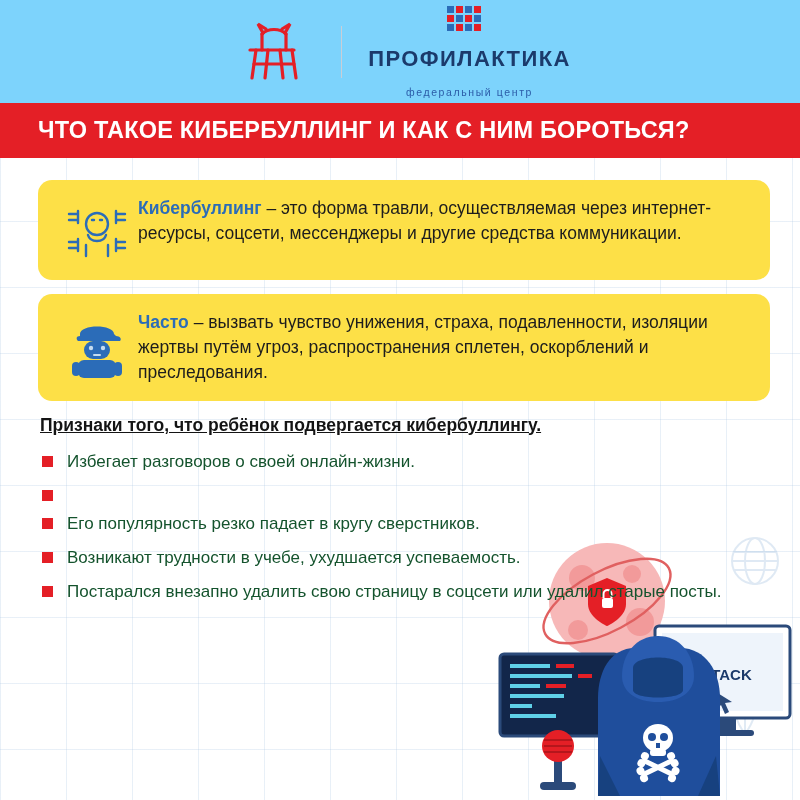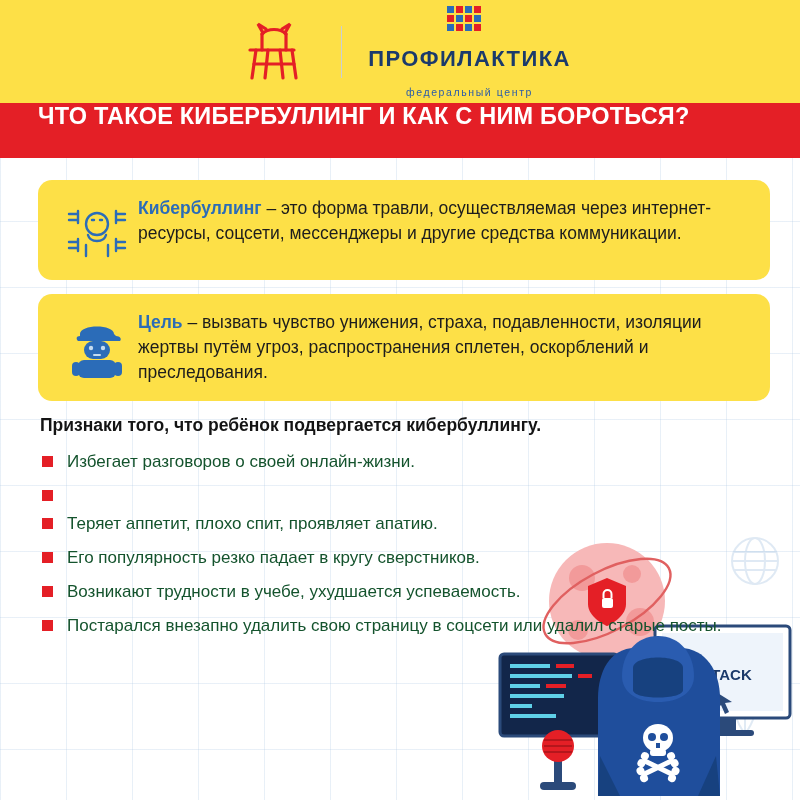--- a/index.html
+++ b/index.html
@@ -24,42 +24,42 @@
 
   
   .header {
     position: relative;
     z-index: 3;
     height: 103px;
     display: flex;
     align-items: center;
     justify-content: center;
     gap: 26px;
-    background: #fde047;
+    background: #7dd3fc;
   }
   .logo-left { width: 86px; height: 66px; display: flex; align-items: center; justify-content: center; }
   .logo-divider { width: 1px; height: 52px; background: #c9ced6; }
   .logo-right { display: flex; flex-direction: column; align-items: center; }
   .logo-right .squares { margin-bottom: 6px; }
   .brand-title {
     font-size: 22px; font-weight: bold; letter-spacing: 1.4px;
     color: #1b3a6b;
   }
   .brand-sub {
     font-size: 10.5px; letter-spacing: 1.6px; color: #2b5ca8; margin-top: 14px;
   }
 
   
   .title-bar {
     position: relative;
     z-index: 3;
     background: #e41f26;
     height: 55px;
     display: flex;
-    align-items: flex-start;
+    align-items: center;
     padding-left: 38px;
   }
   .title-bar h1 {
     color: #fff;
     font-size: 23.5px;
     font-weight: bold;
     letter-spacing: .2px;
   }
 
   
@@ -87,20 +87,21 @@
     line-height: 1.42;
     color: #1d1d1d;
   }
   .kw { color: #2b6cb8; font-weight: bold; }
 
   .signs-title {
     font-size: 17.5px;
     font-weight: bold;
     color: #141414;
     margin: 12px 0 14px 2px;
+    text-decoration: underline;
   }
 
   ul.signs { list-style: none; }
   ul.signs li {
     display: flex;
     align-items: flex-start;
     margin-bottom: 11px;
   }
   ul.signs li .bullet {
     width: 11px; height: 11px;
@@ -210,37 +211,33 @@
           <rect x="50" y="50" width="8" height="14" rx="4"></rect>
         </g>
         <g fill="#c5dcf0">
           <circle cx="27" cy="36" r="2.2"></circle>
           <circle cx="39" cy="36" r="2.2"></circle>
           <rect x="29" y="42" width="8" height="2" rx="1"></rect>
         </g>
       </svg>
     </div>
     <div class="card-text">
-      <span class="kw">Цель</span><span> – вызвать чувство унижения, страха, подавленности, изоляции жертвы путём угроз, распространения сплетен, оскорблений и преследования.</span>
+      <span class="kw">Часто</span><span> – вызвать чувство унижения, страха, подавленности, изоляции жертвы путём угроз, распространения сплетен, оскорблений и преследования.</span>
     </div>
   </div>
 
   <div class="signs-title">Признаки того, что ребёнок подвергается кибербуллингу.</div>
 
   <ul class="signs">
     <li>
       <span class="bullet"></span>
       <span class="sign-text">Избегает разговоров о своей онлайн-жизни.</span>
     </li>
     <li>
       <span class="bullet"></span>
-    </li>
-    <li>
-      <span class="bullet"></span>
-      <span class="sign-text">Теряет аппетит, плохо спит, проявляет апатию.</span>
     </li>
     <li>
       <span class="bullet"></span>
       <span class="sign-text">Его популярность резко падает в кругу сверстников.</span>
     </li>
     <li>
       <span class="bullet"></span>
       <span class="sign-text">Возникают трудности в учебе, ухудшается успеваемость.</span>
     </li>
     <li>

